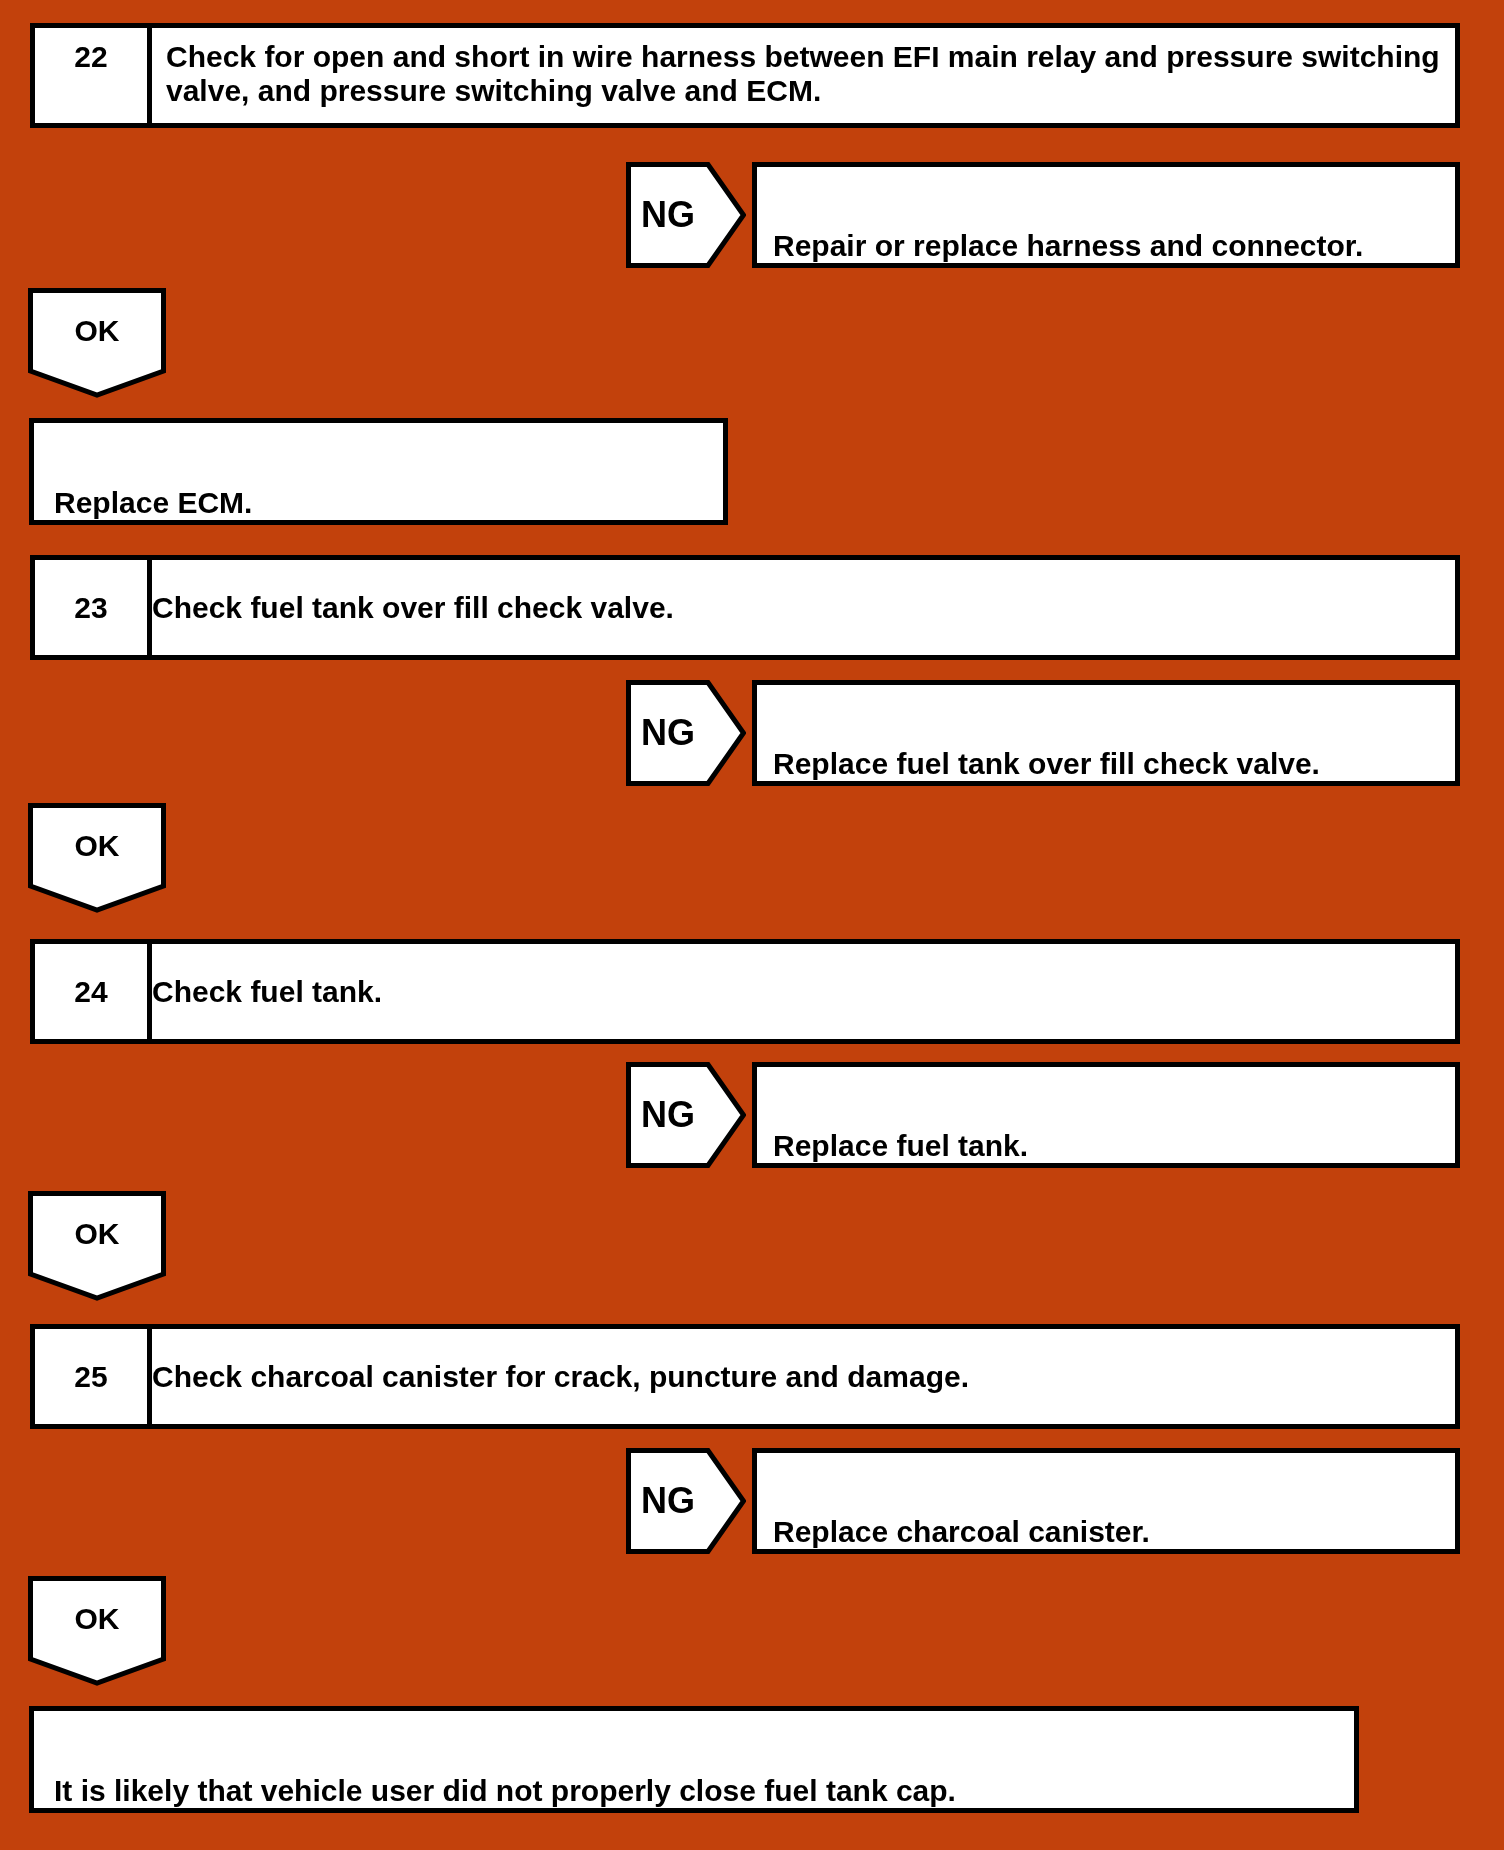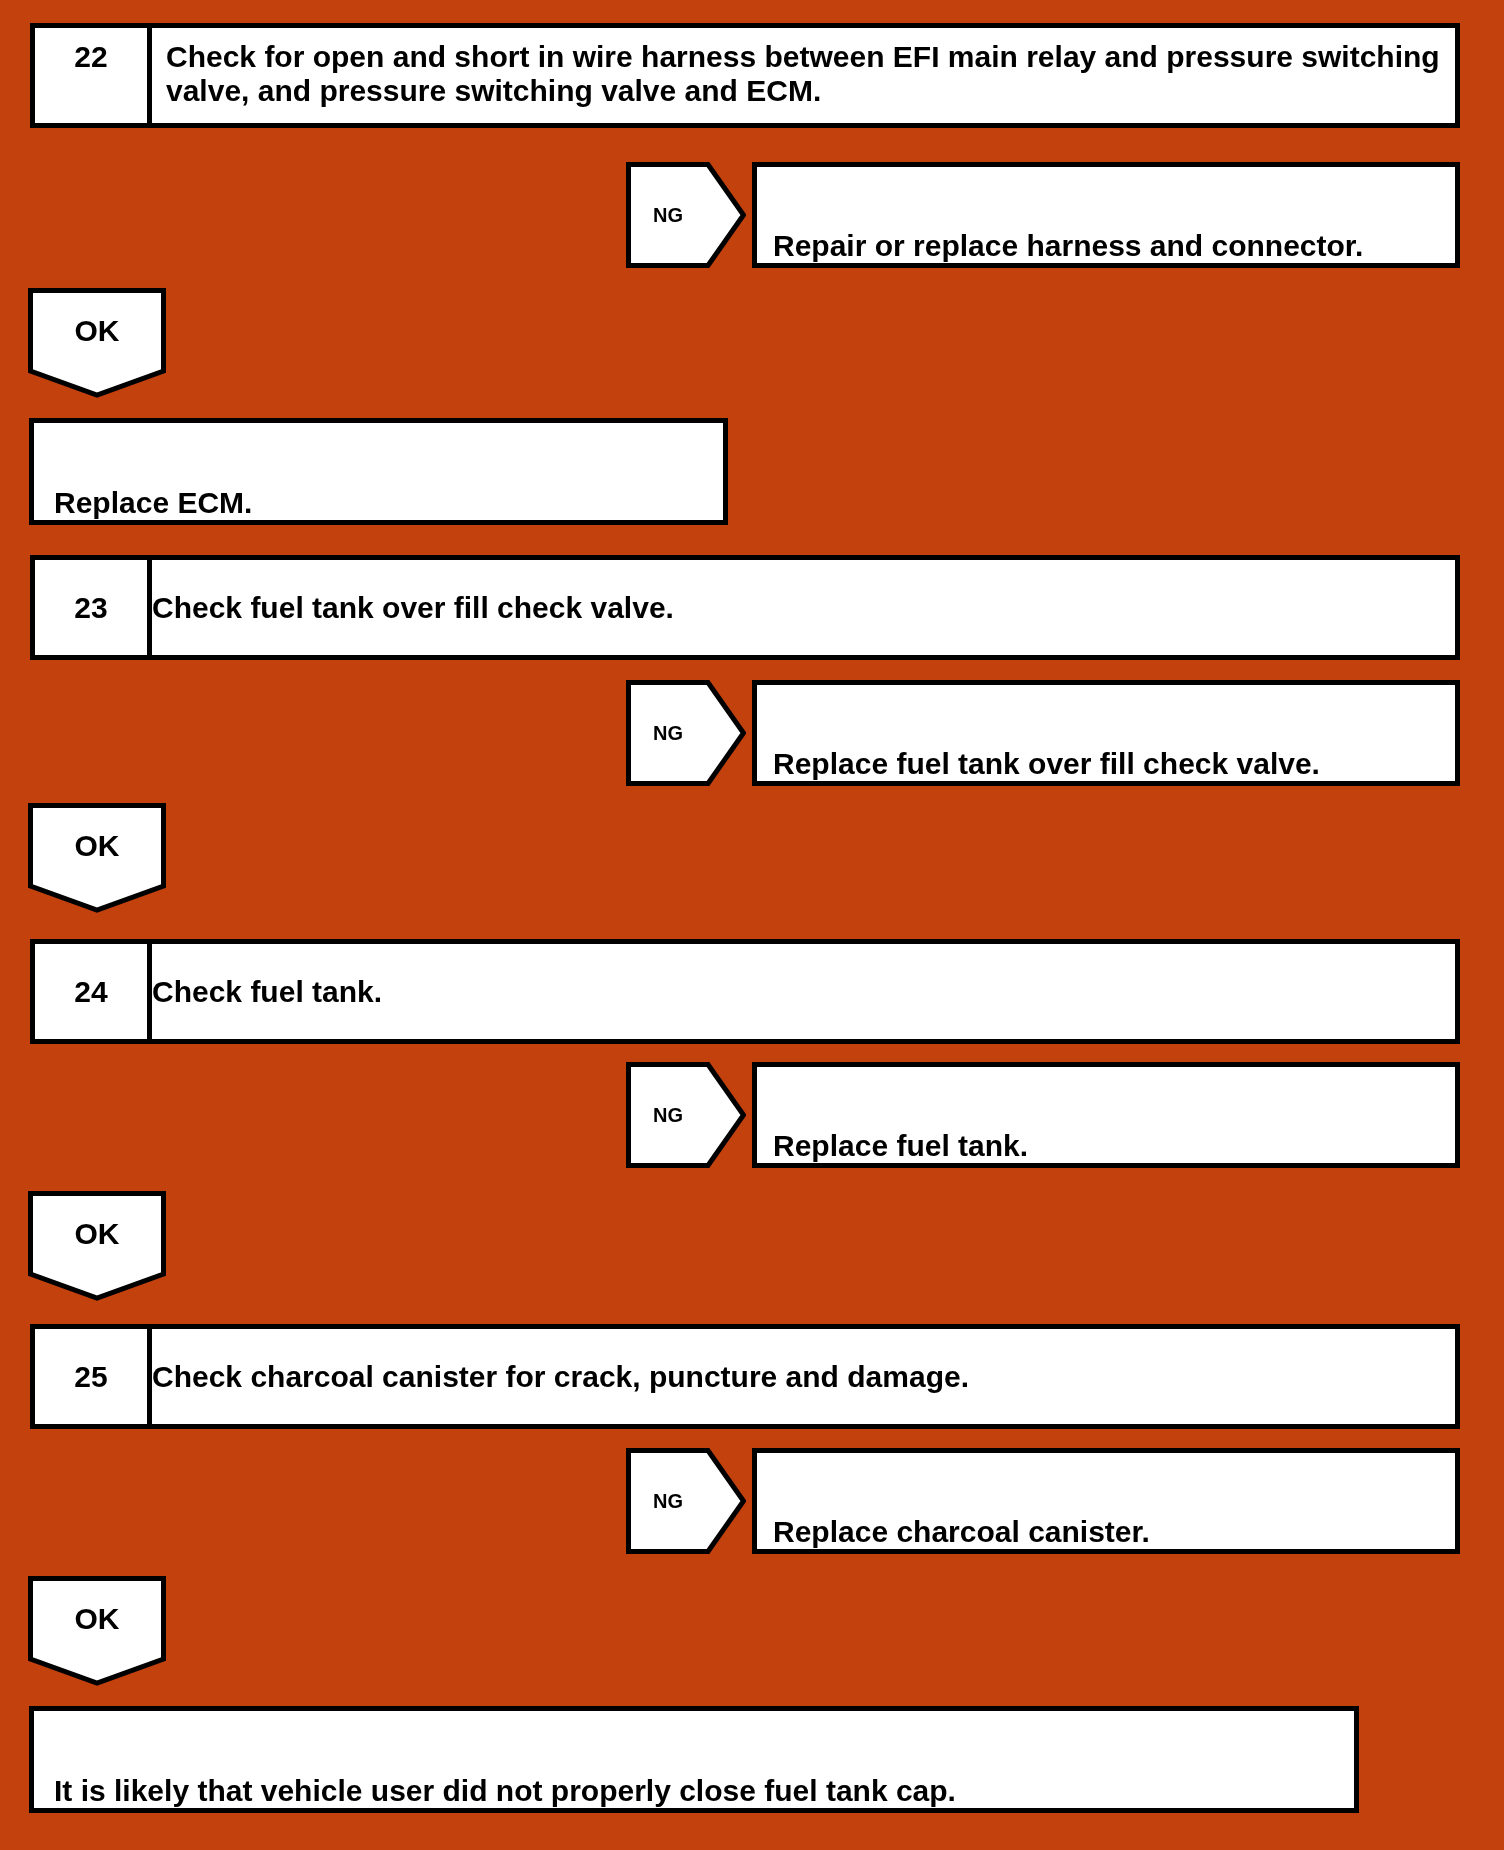--- a/index.html
+++ b/index.html
@@ -34,21 +34,21 @@
     display:flex; align-items:flex-end; padding:0 20px; font-size:30px; line-height:34px;
   }
   .action-partial { width:699px; }
   .action-full { width:1330px; }
 
   .shape { position:absolute; }
   .shape svg { display:block; }
   .ng-shape { left:626px; width:120px; height:106px; }
   .ng-label {
     position:absolute; left:0; top:0; width:84px; height:106px;
-    display:flex; align-items:center; justify-content:center; font-size:20px;
+    display:flex; align-items:center; justify-content:center; font-size:36px;
   }
   .ok-shape { left:28px; width:138px; height:110px; }
   .ok-label {
     position:absolute; left:0; top:0; width:138px; height:85px;
     display:flex; align-items:center; justify-content:center; font-size:30px;
   }
   .poly { fill:#ffffff; stroke:#000000; stroke-width:5; stroke-miterlimit:10; }
 </style>
 </head>
 <body>

